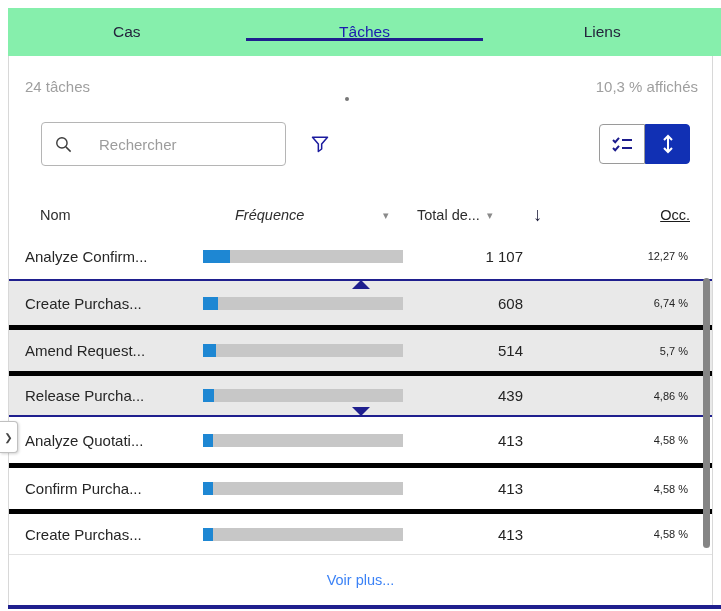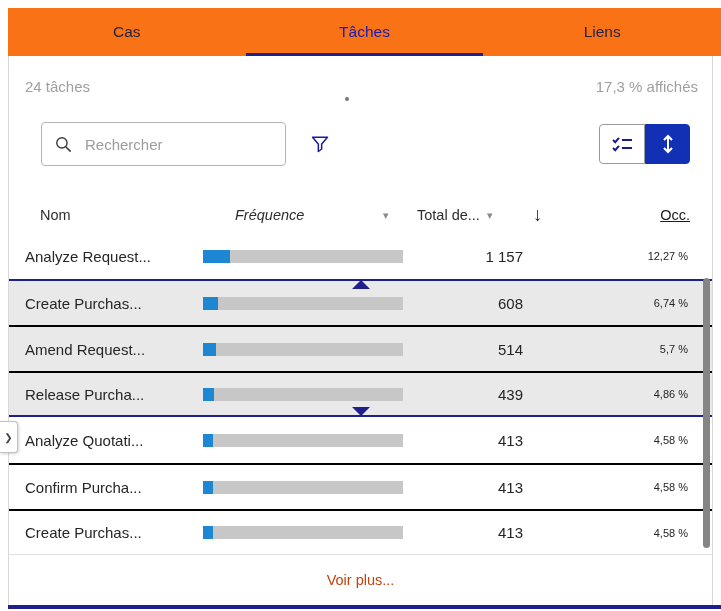--- a/index.html
+++ b/index.html
@@ -6,21 +6,21 @@
   body{
     width:721px;height:611px;position:relative;overflow:hidden;background:#fff;
     font-family:"Liberation Sans","DejaVu Sans",sans-serif;
     -webkit-font-smoothing:antialiased;
   }
   .wrapper{
     position:absolute;left:8px;top:8px;width:713px;height:601px;
     box-sizing:border-box;border-bottom:4px solid var(--accent-navy,#1f1f8e);
   }
   
-  .tabbar{display:flex;height:48px;background:#f97316;}
+  .tabbar{display:flex;height:48px;background:#86efac;align-items:center;}
   .tab{
     flex:1;display:flex;align-items:center;justify-content:center;
     font-size:15.5px;color:#24243c;cursor:pointer;position:relative;user-select:none;
   }
   .tab.active{color:var(--tab-active,#1b1baf);font-weight:400;box-shadow:inset 0 -3px 0 var(--accent-navy,#1f1f8e);}
   
   .content{
     position:absolute;left:0;top:48px;right:8px;bottom:0;background:#fff;
     border-left:1px solid #d8d8d8;border-right:1px solid #d8d8d8;
   }
@@ -28,21 +28,21 @@
     display:flex;justify-content:space-between;align-items:center;
     margin:22px 14px 0 16px;font-size:15px;color:#9f9f9f;
   }
   
   .toolbar{display:flex;align-items:center;margin-top:27px;padding:0 22px 0 32px;height:44px;}
   .search-box{
     width:245px;height:44px;box-sizing:border-box;border:1px solid #b5b5b5;border-radius:4px;
     display:flex;align-items:center;padding:0 12px;background:#fff;
   }
   .search-box input{
-    border:none;outline:none;flex:1;min-width:0;font-size:15px;color:#333;margin-left:10px;
+    border:none;outline:none;flex:1;min-width:0;font-size:15px;color:#333;margin-left:24px;
     font-family:inherit;background:transparent;
   }
   .search-box input::placeholder{color:#9c9c9c;}
   .filter-btn{margin-left:20px;background:none;border:none;padding:4px;cursor:pointer;display:flex;}
   .spacer{flex:1;}
   .btn-group{display:flex;}
   .btn-check{
     width:46px;height:40px;background:#fff;border:1px solid #9a9a9a;border-radius:4px 0 0 4px;
     display:flex;align-items:center;justify-content:center;cursor:pointer;
   }
@@ -57,21 +57,21 @@
   .h-freq{left:226px;font-style:italic;}
   .h-caret1{left:374px;color:#8a8a8a;font-size:11px;cursor:pointer;}
   .h-total{left:408px;}
   .h-caret2{left:478px;color:#8a8a8a;font-size:11px;cursor:pointer;}
   .h-arrow{left:524px;font-size:19px;font-weight:600;color:#23233f;top:46%;}
   .h-occ{right:22px;left:auto;text-decoration:underline;color:#1b1b1b;}
   
   .rows{}
   .row{
     display:flex;align-items:center;height:46px;box-sizing:border-box;padding-left:16px;
-    position:relative;border-top:2px solid #000000;background:#fff;cursor:pointer;
+    position:relative;border-top:5px solid #000000;background:#fff;cursor:pointer;
   }
   .row:first-child{border-top:none;}
   .row:last-child{border-bottom:1px solid #e2e2e2;}
   .row.selected{background:var(--selection-bg,#e9e9e9);}
   .row.sel-first{border-top:2px solid var(--accent-navy,#1f1f8e);}
   .row.after-sel{border-top:none;}
   .row.sel-last{border-bottom:2px solid var(--accent-navy,#1f1f8e);}
   .row.sel-first::before{
     content:"";position:absolute;top:-1px;left:50%;margin-left:-9px;width:0;height:0;
     border-left:9px solid transparent;border-right:9px solid transparent;
@@ -83,21 +83,21 @@
     border-top:9px solid var(--accent-navy,#1f1f8e);z-index:3;
   }
   .row .name{width:172px;font-size:15px;color:#262626;white-space:nowrap;overflow:hidden;}
   .row .bar-cell{width:200px;margin-left:6px;}
   .bar-track{display:block;height:13px;background:var(--bar-gray,#c7c7c7);position:relative;width:200px;}
   .bar-fill{display:block;position:absolute;left:0;top:0;bottom:0;background:var(--bar-blue,#1e87d3);}
   .row .value{width:120px;text-align:right;font-size:15px;color:#242424;}
   .row .percent{flex:1;text-align:right;padding-right:24px;font-size:11px;color:#242424;}
   
   .footer{text-align:center;padding-top:16px;}
-  .more-link{font-size:14.5px;color:#c2410c;background:none;border:none;cursor:pointer;font-family:inherit;}
+  .more-link{font-size:14.5px;color:#3b82f6;background:none;border:none;cursor:pointer;font-family:inherit;}
   
   .scrollbar{
     position:absolute;right:2px;top:222px;width:7px;height:270px;background:#858585;border-radius:4px;cursor:grab;
   }
   .left-handle{
     position:absolute;left:0;top:421px;width:17px;height:30px;background:#fff;
     border:1px solid #c0c0c0;border-left:none;border-radius:0 4px 4px 0;
     display:flex;align-items:center;justify-content:center;font-size:10px;color:#444;
     box-shadow:1px 1px 3px rgba(0,0,0,.18);z-index:5;cursor:pointer;
   }
@@ -111,21 +111,21 @@
   <div class="tabbar">
     <div class="tab">Cas</div>
     <div class="tab active">Tâches</div>
     <div class="tab">Liens</div>
   </div>
 
   <div class="content">
 
     <div class="summary">
       <span>24 tâches</span>
-      <span>17,3 % affichés</span>
+      <span>10,3 % affichés</span>
     </div>
 
     <div class="toolbar">
       <div class="search-box">
         <span style="display:flex;">
           <svg width="19" height="19" viewBox="0 0 24 24">
             <circle cx="10" cy="10" r="6.5" fill="none" stroke="#3c3c3c" stroke-width="1.8"></circle>
             <line x1="15" y1="15" x2="21" y2="21" stroke="#3c3c3c" stroke-width="1.8"></line>
           </svg>
         </span>
@@ -167,27 +167,27 @@
       <span class="h h-freq">Fréquence</span>
       <span class="h h-caret1">▾</span>
       <span class="h h-total">Total de...</span>
       <span class="h h-caret2">▾</span>
       <span class="h h-arrow">↓</span>
       <span class="h h-occ">Occ.</span>
     </div>
 
     <div class="rows">
         <div class="row">
-    <span class="cell name">Analyze Request...</span>
+    <span class="cell name">Analyze Confirm...</span>
     <span class="cell bar-cell">
       <span class="bar-track">
         <span class="bar-fill" style="width: 27px;"></span>
       </span>
     </span>
-    <span class="cell value">1 157</span>
+    <span class="cell value">1 107</span>
     <span class="cell percent">12,27 %</span>
   </div>
         <div class="row selected sel-first">
     <span class="cell name">Create Purchas...</span>
     <span class="cell bar-cell">
       <span class="bar-track">
         <span class="bar-fill" style="width: 14.8px;"></span>
       </span>
     </span>
     <span class="cell value">608</span>

